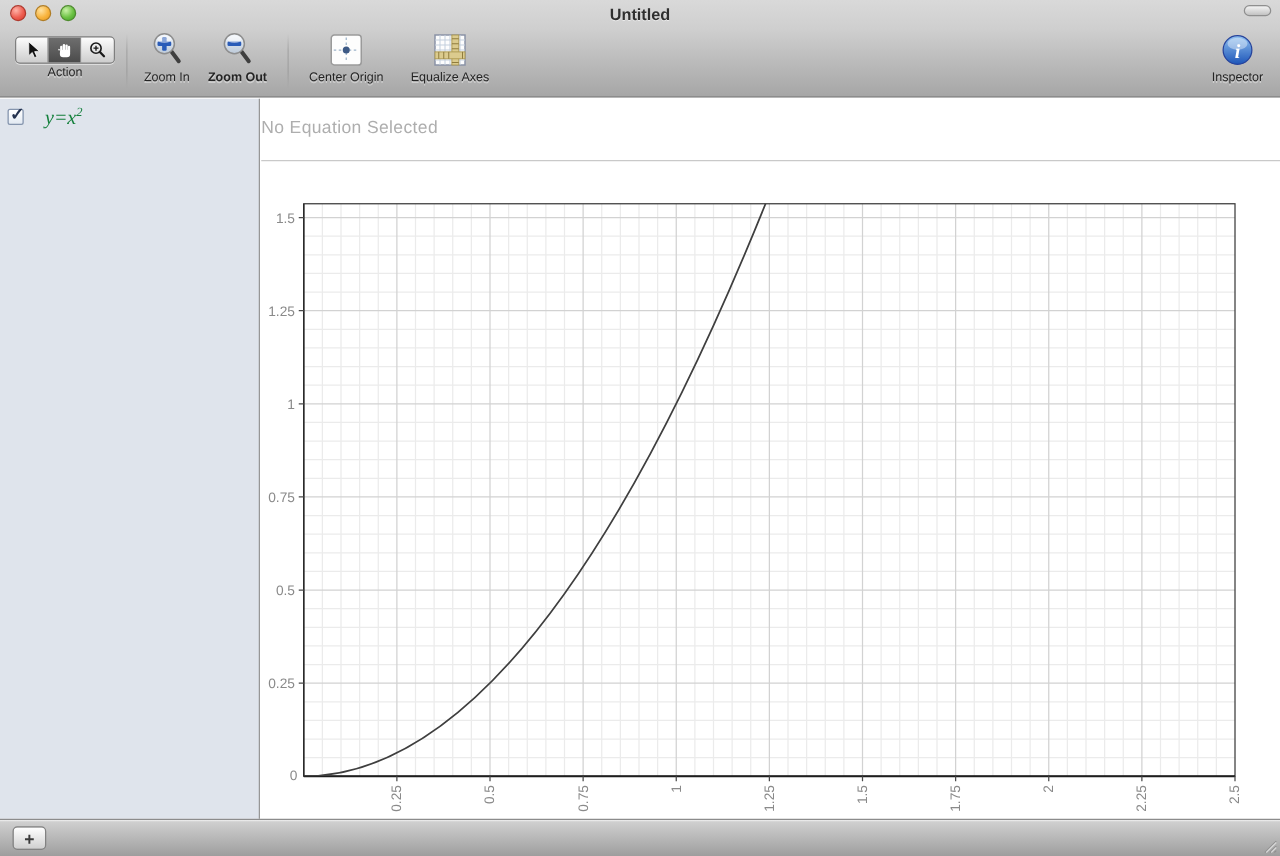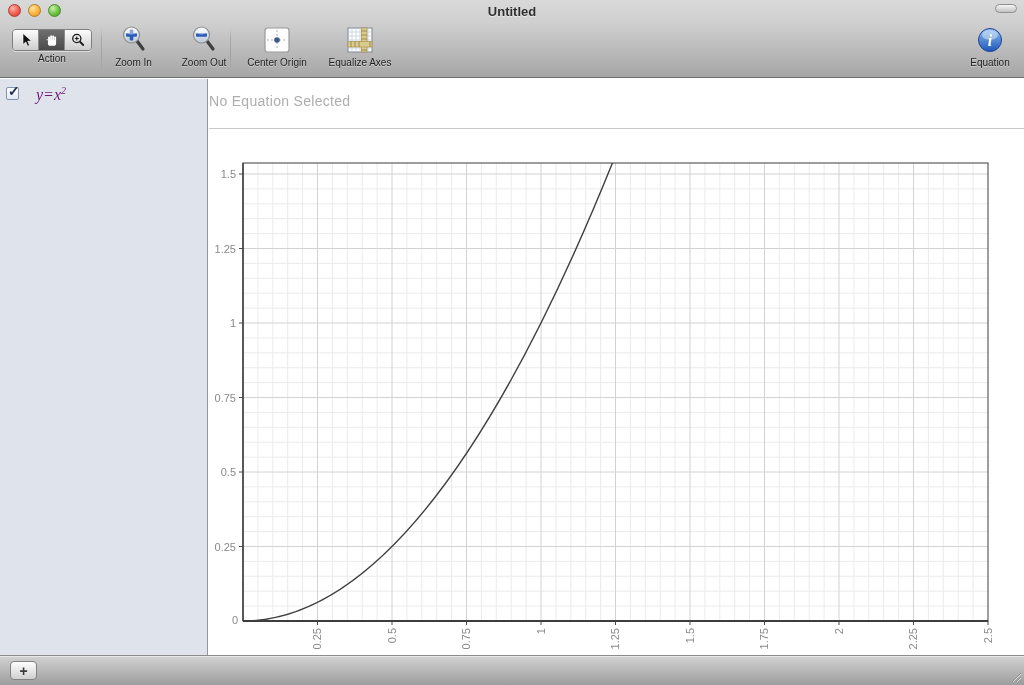--- a/index.html
+++ b/index.html
@@ -37,21 +37,21 @@
 
   
   .sidebar { position:absolute; left:0; top:79px; width:208px; height:576px;
     background:#dfe4ec; border-right:1px solid #979797; }
   .eqrow { position:absolute; left:0; top:4px; width:100%; height:26px; }
   .checkbox { position:absolute; left:6px; top:4px; width:13px; height:13px;
     border:1px solid #8494ad; border-radius:2px;
     background:linear-gradient(#ffffff,#e2e9f2); }
   .checkglyph { position:absolute; left:1px; top:-5px; font-size:14px; font-weight:bold; color:#23314e; }
   .equation { position:absolute; left:36px; top:2px;
-    font-family:"Liberation Serif", serif; font-style:italic; font-size:16px; color:#701a75; }
+    font-family:"Liberation Serif", serif; font-style:italic; font-size:16px; color:#15803d; }
   .equation sup { font-size:10px; vertical-align:super; }
 
   
   .main { position:absolute; left:209px; top:79px; width:815px; height:576px; background:#fff; }
   .placeholder { position:absolute; top:14px; left:0; width:100%; text-align:left;
     font-size:14px; color:#aeaeae; letter-spacing:.3px; }
   .header-divider { position:absolute; top:49px; left:0; width:100%; height:1px; background:#c9c9c9; }
   #graph { position:absolute; left:0; top:0; }
 
   
@@ -122,21 +122,21 @@
           <line x1="17" y1="16" x2="23" y2="24" stroke="#3f3f3f" stroke-width="3.2" stroke-linecap="round"></line>
           <circle cx="11.5" cy="10" r="8" fill="url(#lensA)" stroke="#8e8e8e" stroke-width="1.2"></circle>
           <rect x="6" y="8.2" width="11" height="3.6" rx="1" fill="#2a5cb8"></rect>
           <rect x="9.7" y="4.5" width="3.6" height="11" rx="1" fill="#2a5cb8"></rect>
           <ellipse cx="11.5" cy="6.4" rx="5.6" ry="3" fill="#fff" opacity="0.45"></ellipse>
         </svg>
       </div>
       <div class="tlabel">Zoom In</div>
     </div>
 
-    <div class="toolbtn" style="left:175px; top:25px; width:58px;">
+    <div class="toolbtn" style="left:161px; top:25px; width:58px;font-weight:bold;">
       <div class="ticon">
         <svg width="28" height="30" viewBox="0 0 28 30">
           <line x1="17" y1="16" x2="23" y2="24" stroke="#3f3f3f" stroke-width="3.2" stroke-linecap="round"></line>
           <circle cx="11.5" cy="10" r="8" fill="url(#lensA)" stroke="#8e8e8e" stroke-width="1.2"></circle>
           <rect x="6" y="8.2" width="11" height="3.6" rx="1" fill="#2a5cb8"></rect>
           <ellipse cx="11.5" cy="6.4" rx="5.6" ry="3" fill="#fff" opacity="0.45"></ellipse>
         </svg>
       </div>
       <div class="tlabel">Zoom Out</div>
     </div>
@@ -193,21 +193,21 @@
             <linearGradient id="inspG" x1="0" y1="0" x2="0" y2="1">
               <stop offset="0" stop-color="#8fc0f0"></stop>
                 <stop offset="1" stop-color="#1d55b8"></stop>
             </linearGradient>
           </defs>
           <circle cx="14" cy="14" r="11.5" fill="url(#inspG)" stroke="#27439b" stroke-width="1"></circle>
           <ellipse cx="14" cy="9" rx="8" ry="4.8" fill="#fff" opacity="0.4"></ellipse>
           <text x="14" y="20" text-anchor="middle" font-family="Liberation Serif, serif" font-style="italic" font-weight="bold" font-size="16" fill="#ffffff">i</text>
         </svg>
       </div>
-      <div class="tlabel">Equation</div>
+      <div class="tlabel">Inspector</div>
     </div>
   </div>
 
   <div class="sidebar">
     <div class="eqrow">
       <div class="checkbox">
         <div class="checkglyph">✓</div>
       </div>
       <div class="equation"><span>y=x</span><sup>2</sup></div>
     </div>

